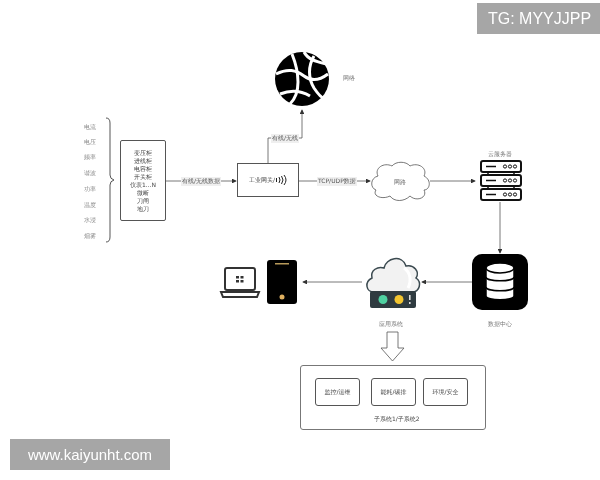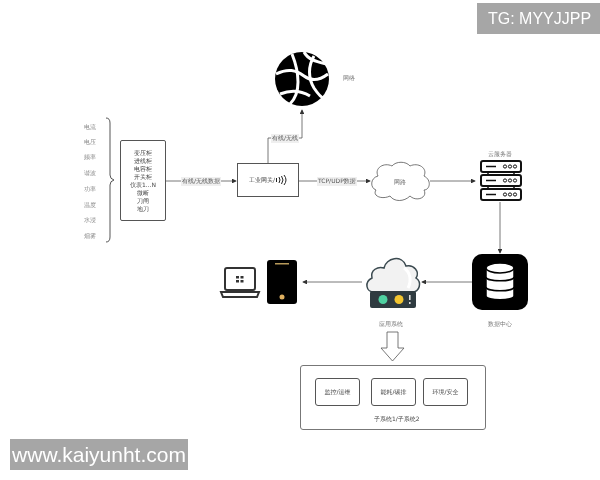--- a/index.html
+++ b/index.html
@@ -188,13 +188,13 @@
 </svg>
 
 <div class="sub-outer">
   <div class="sub-item" style="left:14px">监控/运维</div>
   <div class="sub-item" style="left:70px">能耗/碳排</div>
   <div class="sub-item" style="left:122px">环境/安全</div>
   <div class="lbl" style="left:73px; top:49px; color:#444">子系统1/子系统2</div>
 </div>
 
 <div class="watermark" style="left:465px; top:3px; width:125px; height:31px; font-size:16px;margin-left:12px;">TG: MYYJJPP</div>
-<div class="watermark" style="left:10px; top:439px; width:178px; height:31px; font-size:21px;">www.kaiyunht.com</div>
+<div class="watermark" style="left:10px; top:439px; width:160px; height:31px; font-size:15px;">www.kaiyunht.com</div>
 
 </body></html>

